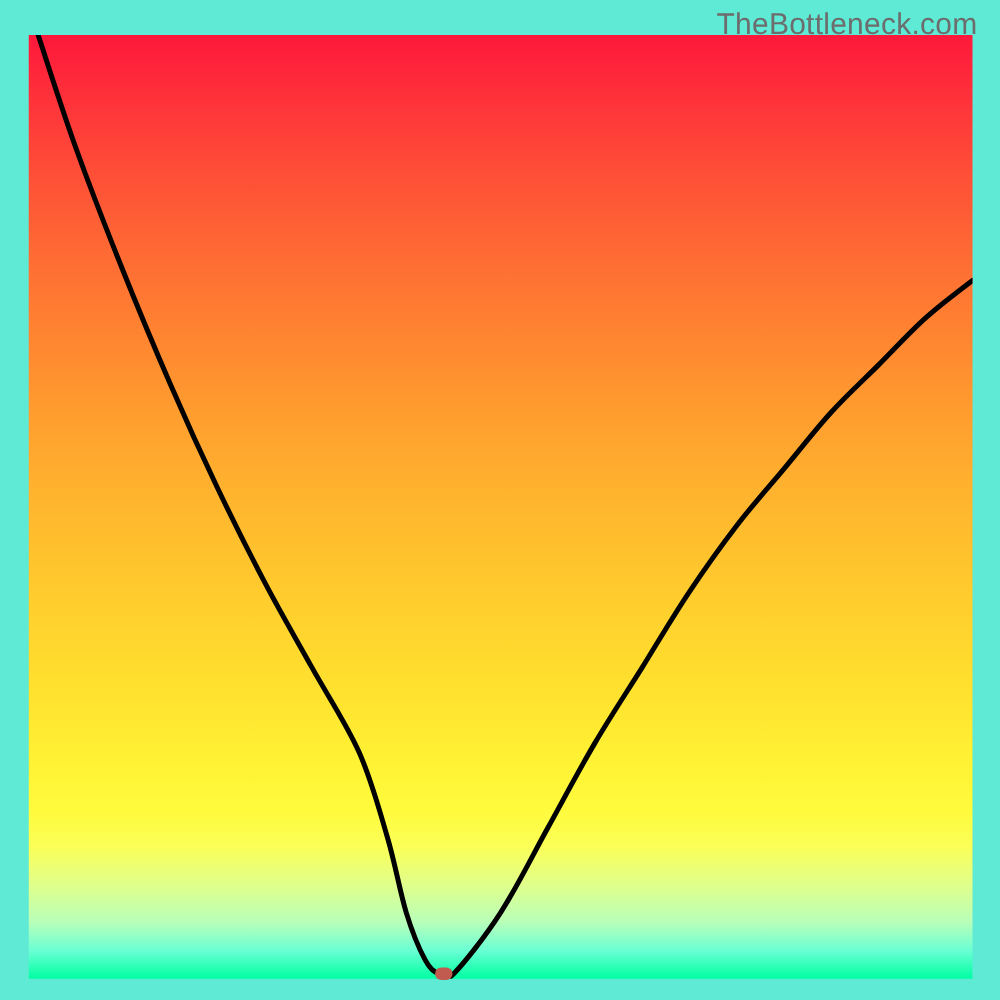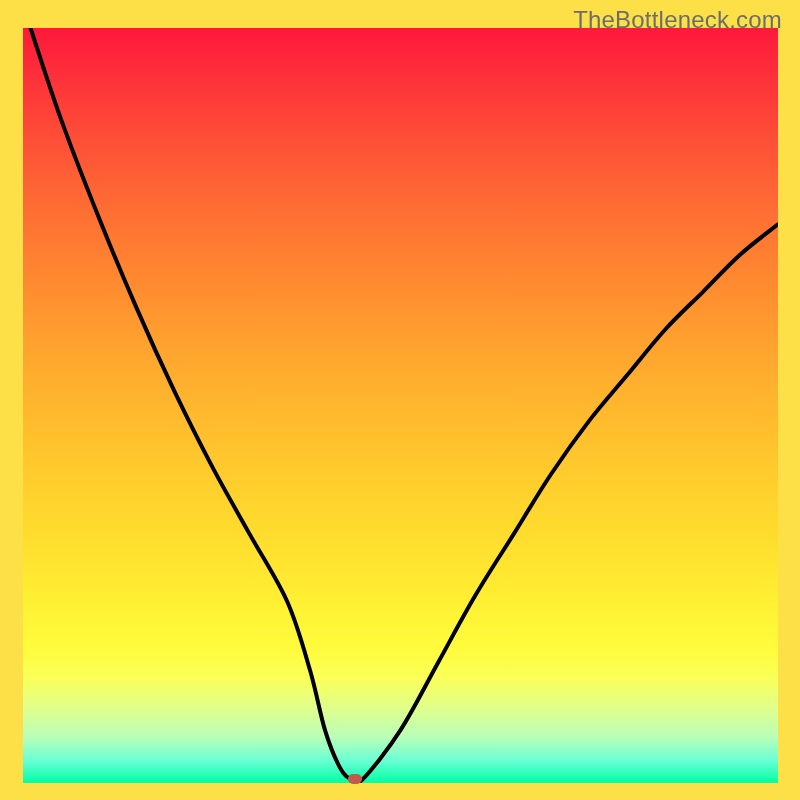--- a/index.html
+++ b/index.html
@@ -8,21 +8,21 @@
     width: 800px;
     height: 800px;
     background: #000;
     overflow: hidden;
     font-family: Arial, Helvetica, sans-serif;
   }
   .frame {
     position: relative;
     width: 800px;
     height: 800px;
-    background: #fde047;
+    background: #5eead4;
   }
   .watermark {
     position: absolute;
     top: 6px;
     right: 18px;
     color: #6d6d6d;
     font-size: 24px;
     font-weight: 400;
     letter-spacing: 0.2px;
   }

